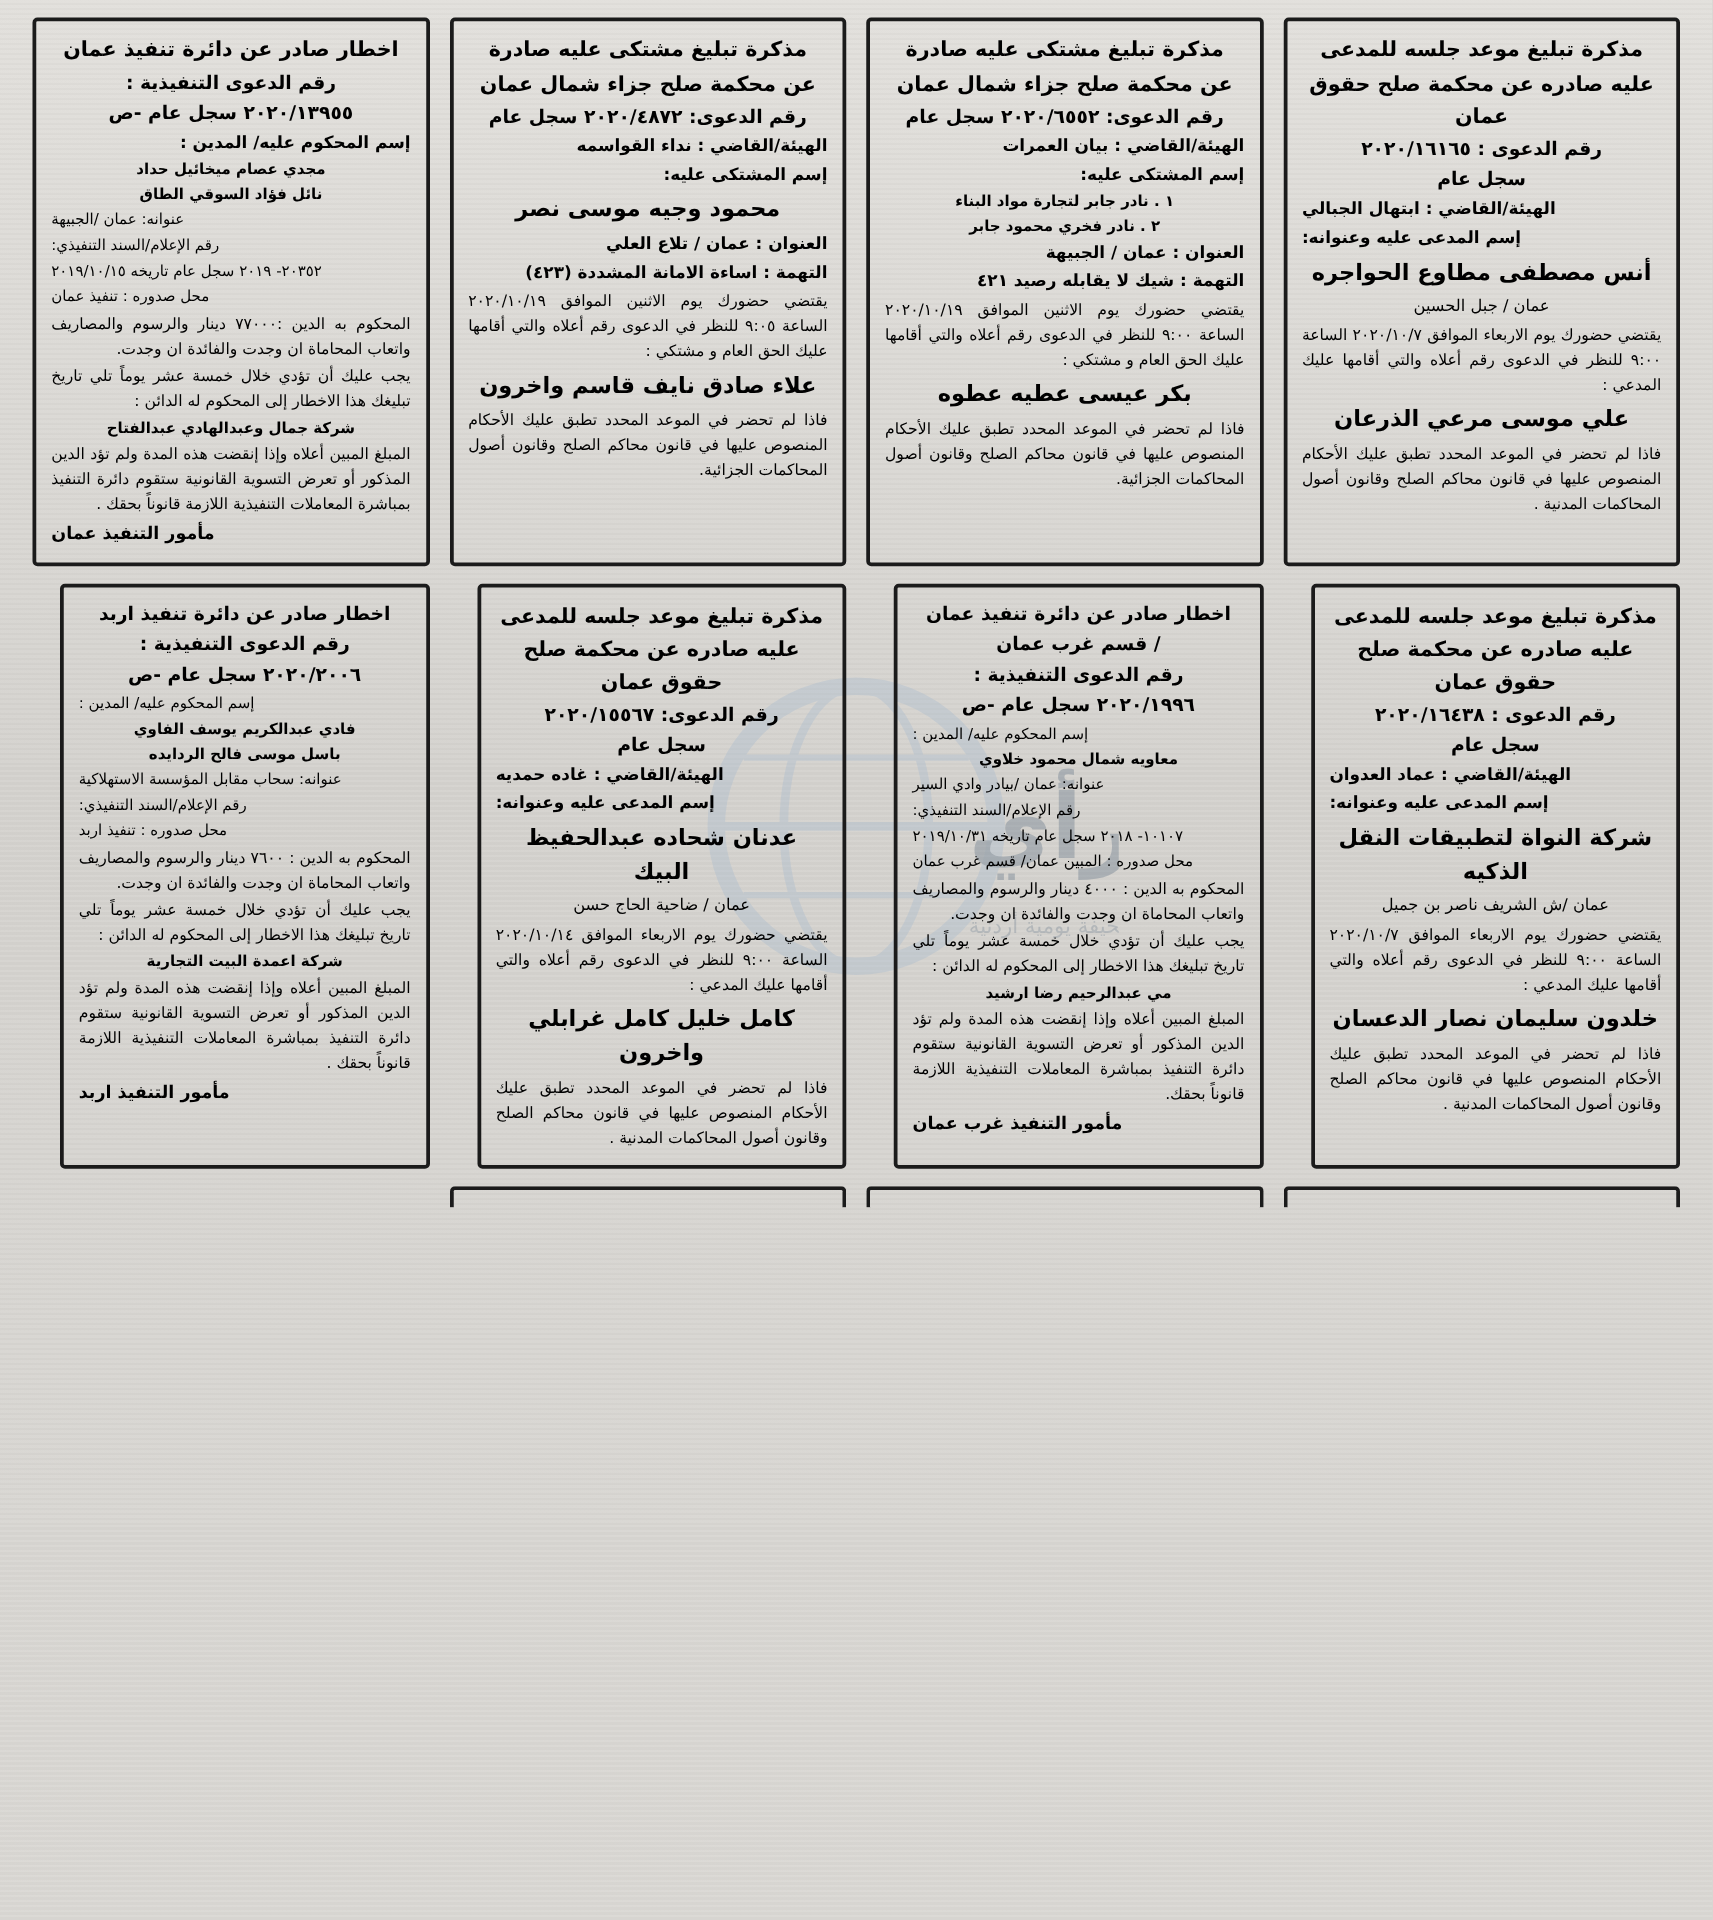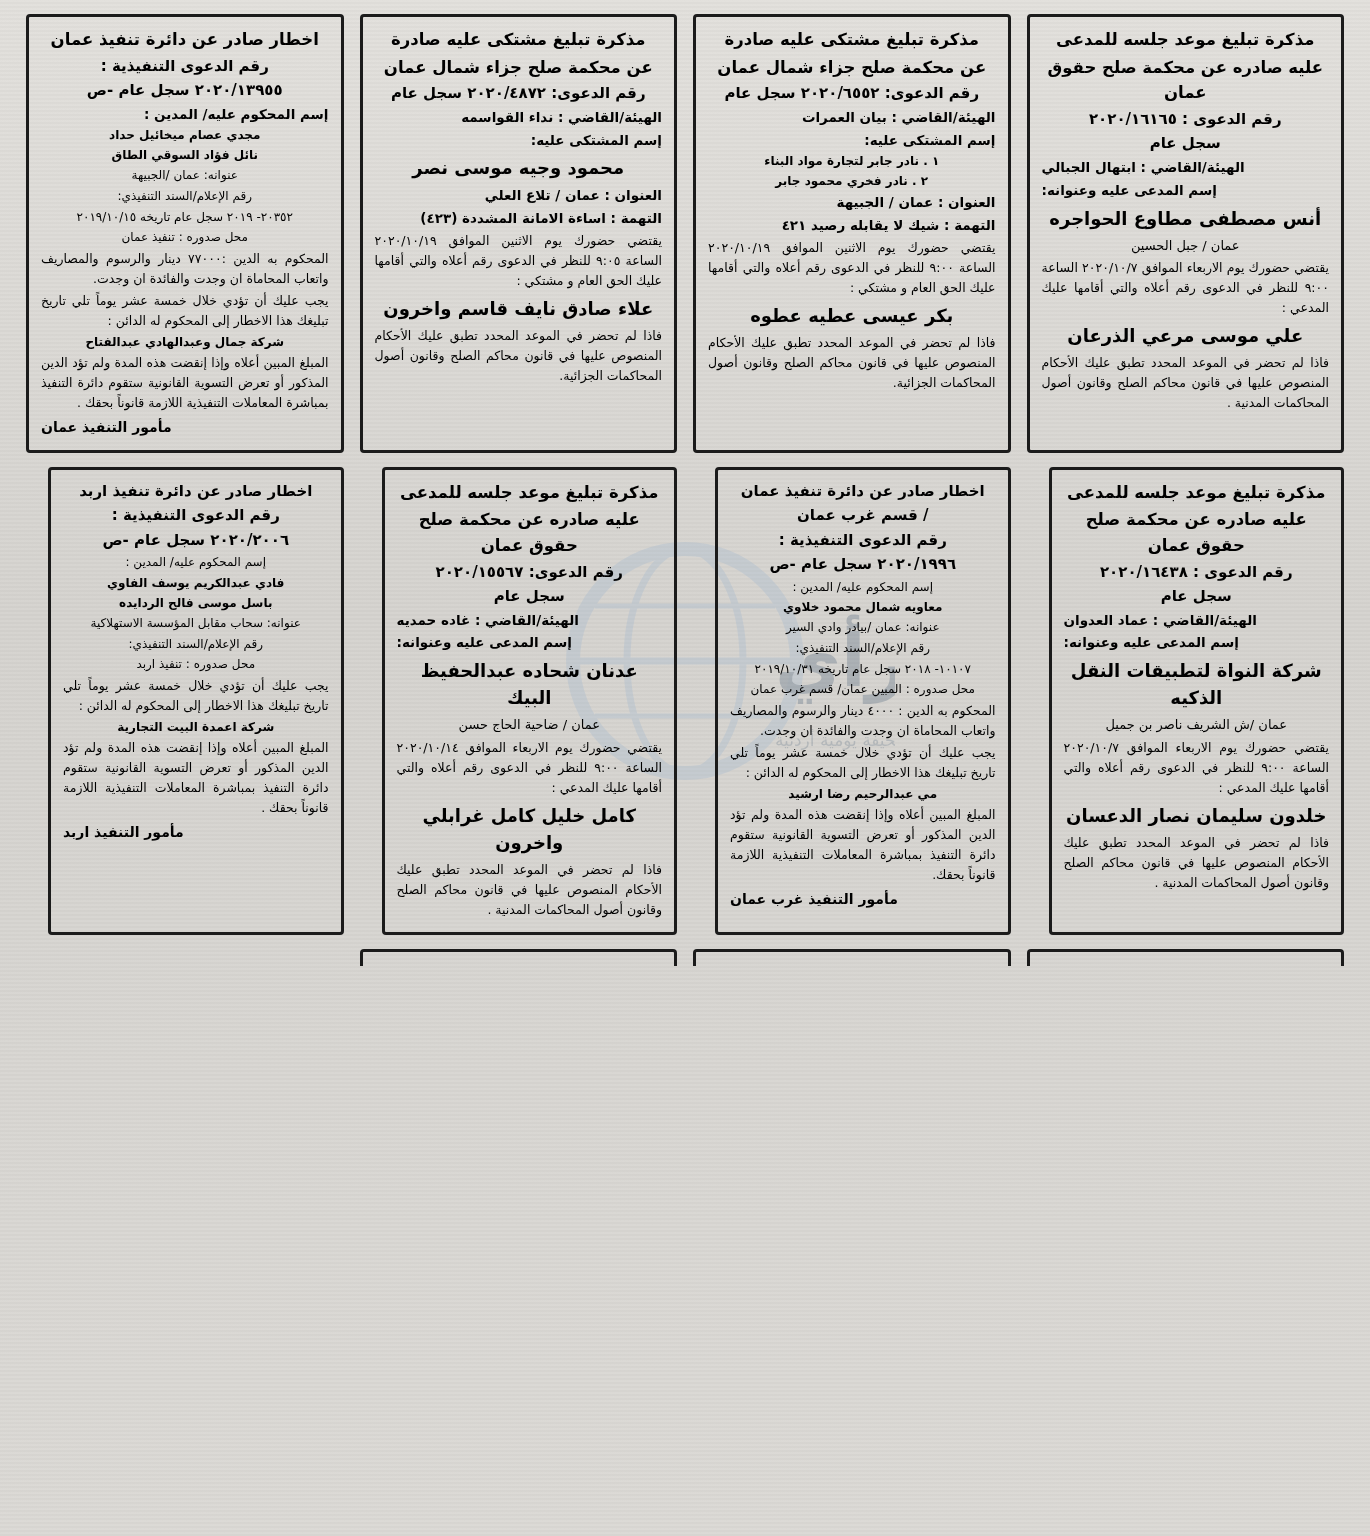--- a/index.html
+++ b/index.html
@@ -104,21 +104,21 @@
   }
   .sig{
     font-weight:bold;
     font-size:14px;
     text-align:left;
     margin-top:2px;
   }
   .tiny{
     font-size:12px;
     line-height:1.55;
-    text-align:center;
+    text-align:left;
   }
   .r3-peek{
     position:relative;
     z-index:2;
     display:grid;
     grid-template-columns:repeat(4,1fr);
     gap:0 16px;
     padding:0 26px;
     box-sizing:border-box;
     width:1370px;
@@ -344,20 +344,21 @@
       <div class="name-sm">باسل موسى فالح الردايده</div>
       <div class="tiny">
         <span>عنوانه:</span>
         <span>سحاب مقابل المؤسسة الاستهلاكية</span>
       </div>
       <div class="tiny">رقم الإعلام/السند التنفيذي:</div>
       <div class="tiny">
         <span>محل صدوره :</span>
         <span>تنفيذ اربد</span>
       </div>
+      <div class="just">المحكوم به الدين : ٧٦٠٠ دينار والرسوم والمصاريف واتعاب المحاماة ان وجدت والفائدة ان وجدت.</div>
       <div class="just">يجب عليك أن تؤدي خلال خمسة عشر يوماً تلي تاريخ تبليغك هذا الاخطار إلى المحكوم له الدائن :</div>
       <div class="name-sm">شركة اعمدة البيت التجارية</div>
       <div class="just">المبلغ المبين أعلاه وإذا إنقضت هذه المدة ولم تؤد الدين المذكور أو تعرض التسوية القانونية ستقوم دائرة التنفيذ بمباشرة المعاملات التنفيذية اللازمة قانوناً بحقك .</div>
       <div class="sig">مأمور التنفيذ اربد</div>
     </div>
   </div>
 
 </div>
 
 <div class="r3-peek">

